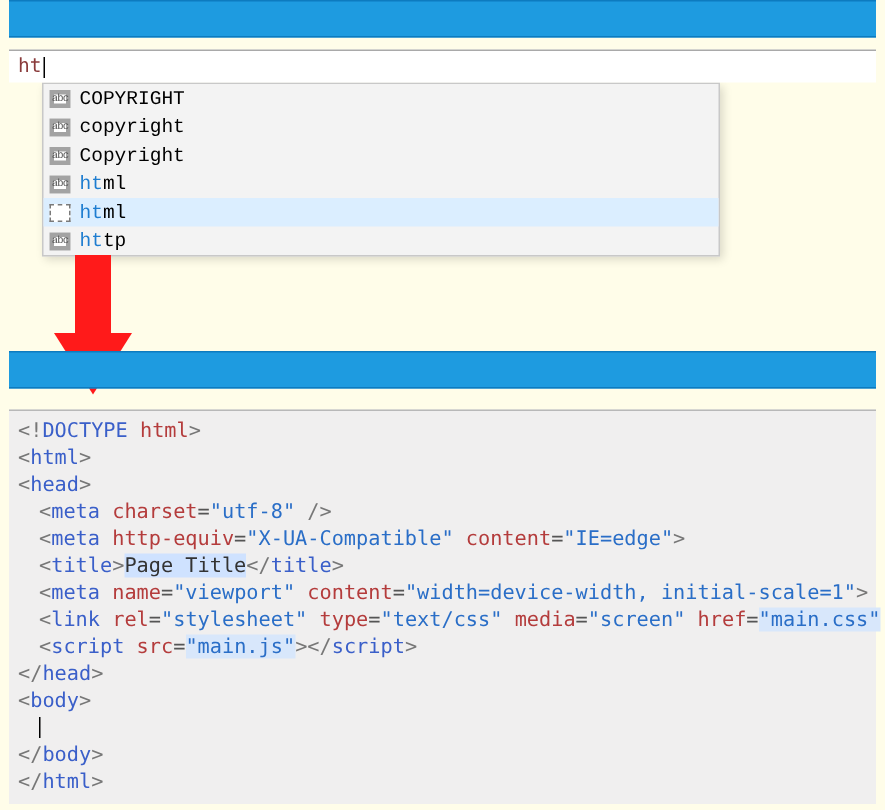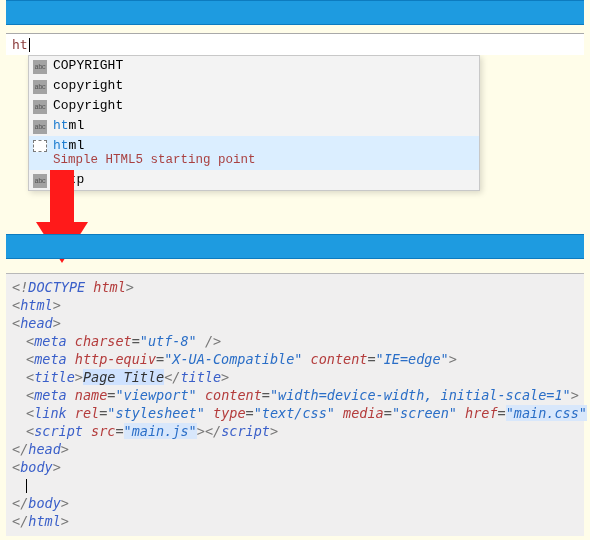--- a/index.html
+++ b/index.html
@@ -62,21 +62,21 @@
     cursor: pointer;
   }
   .suggest-row.selected {
     background: #dbeeff;
   }
   .suggest-icon {
     width: 14px;
     height: 12px;
     margin-top: 2px;
     flex-shrink: 0;
-    border: 7px solid #a3a3a3;
+    border: 3px solid #a3a3a3;
     display: flex;
     align-items: center;
     justify-content: center;
     font-size: 7px;
     color: #555;
     background: #fff;
     letter-spacing: -0.5px;
   }
   .suggest-icon.snippet {
     background: #fff;
@@ -96,21 +96,20 @@
     height: 95px;
     pointer-events: none;
   }
 
   
   .bottom-wrap {
     position: absolute;
     left: 6px;
     right: 6px;
     top: 234px;
-    font-style: italic;
   }
   .bot-bluebar {
     height: 25px;
     background: #1e9be0;
     border-top: 1px solid #0d7bbf;
     border-bottom: 1px solid #0d7bbf;
   }
   .code-area {
     margin-top: 14px;
     background: #f0efef;
@@ -173,21 +172,20 @@
       <div class="suggest-row">
         <div class="suggest-icon">abc</div>
         <div class="suggest-body">
           <div class="suggest-label"><span class="match">ht</span><span class="keep">ml</span></div>
         </div>
       </div>
       <div class="suggest-row selected">
         <div class="suggest-icon snippet"></div>
         <div class="suggest-body">
           <div class="suggest-label"><span class="match">ht</span><span class="keep">ml</span></div>
-          <div class="suggest-desc">Simple HTML5 starting point</div>
         </div>
       </div>
       <div class="suggest-row">
         <div class="suggest-icon">abc</div>
         <div class="suggest-body">
           <div class="suggest-label"><span class="match">ht</span><span class="keep">tp</span></div>
         </div>
       </div>
     </div>
 </div>

